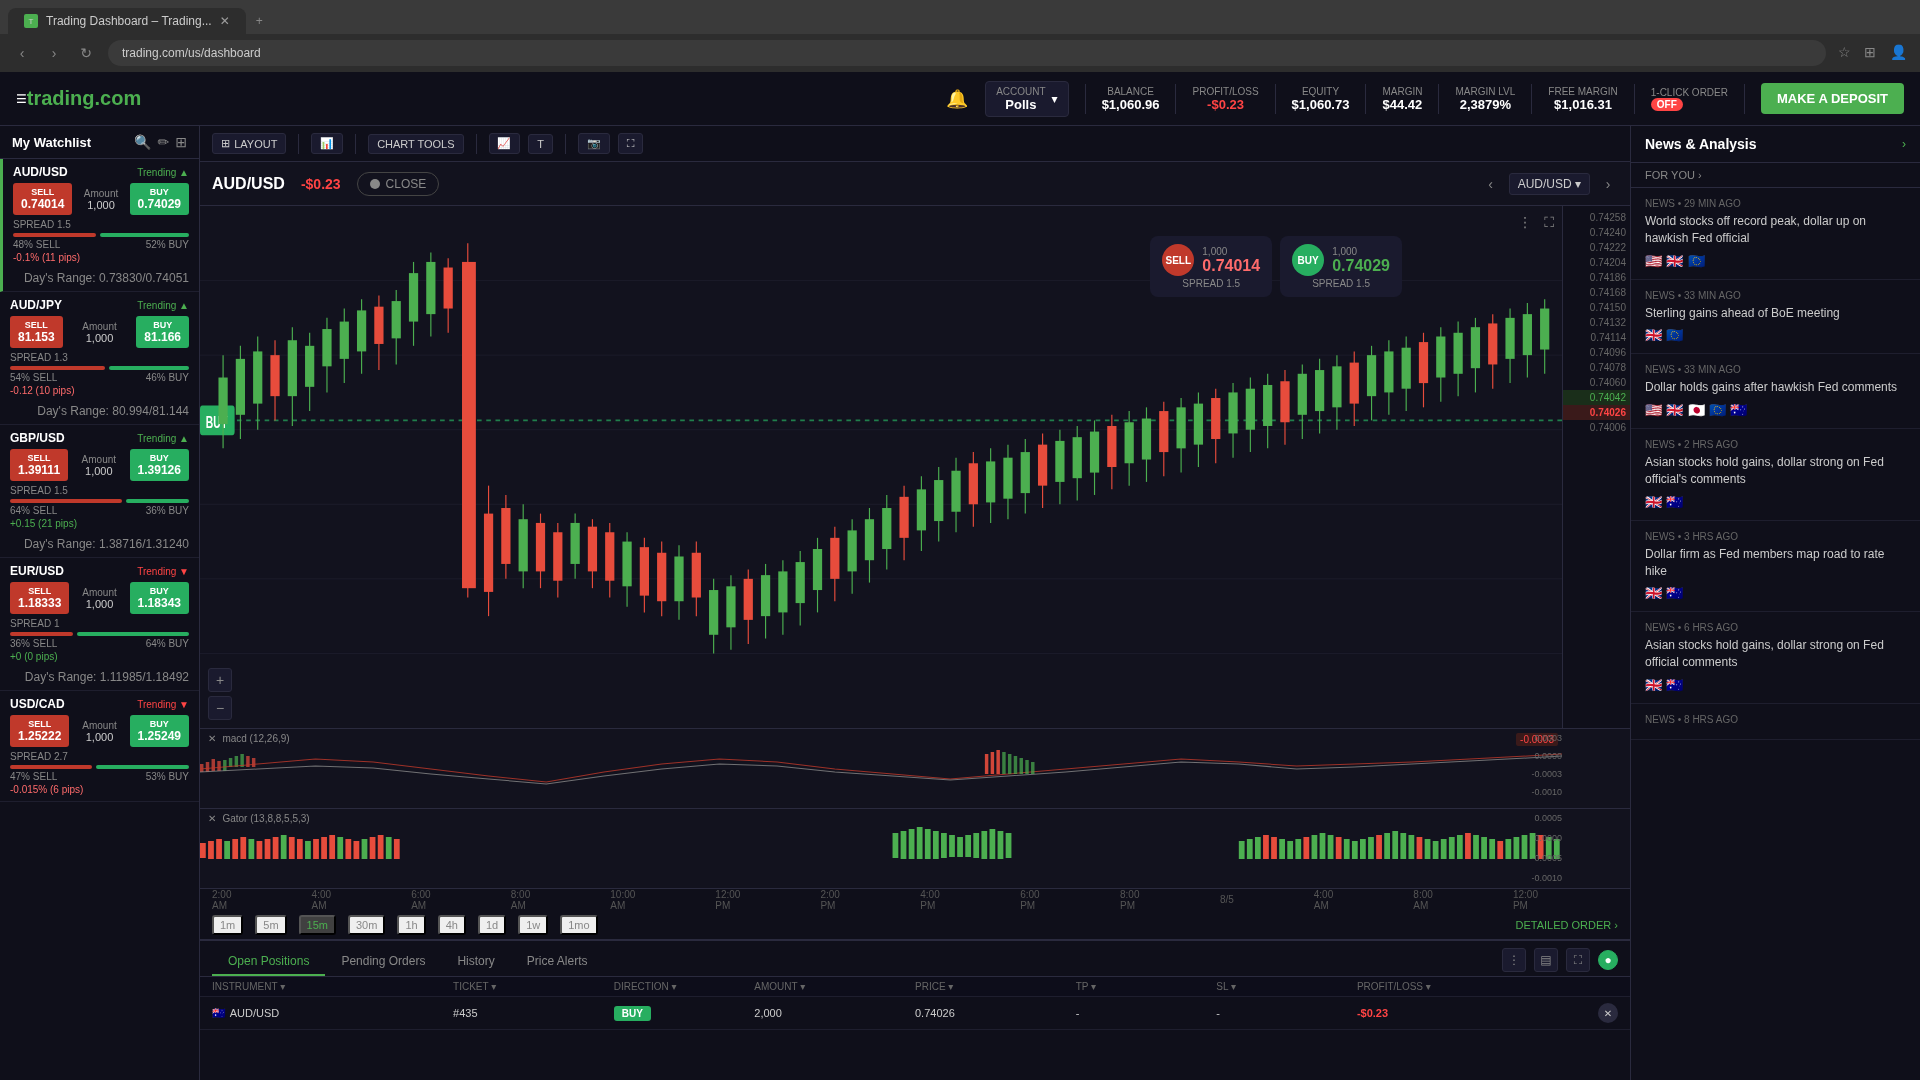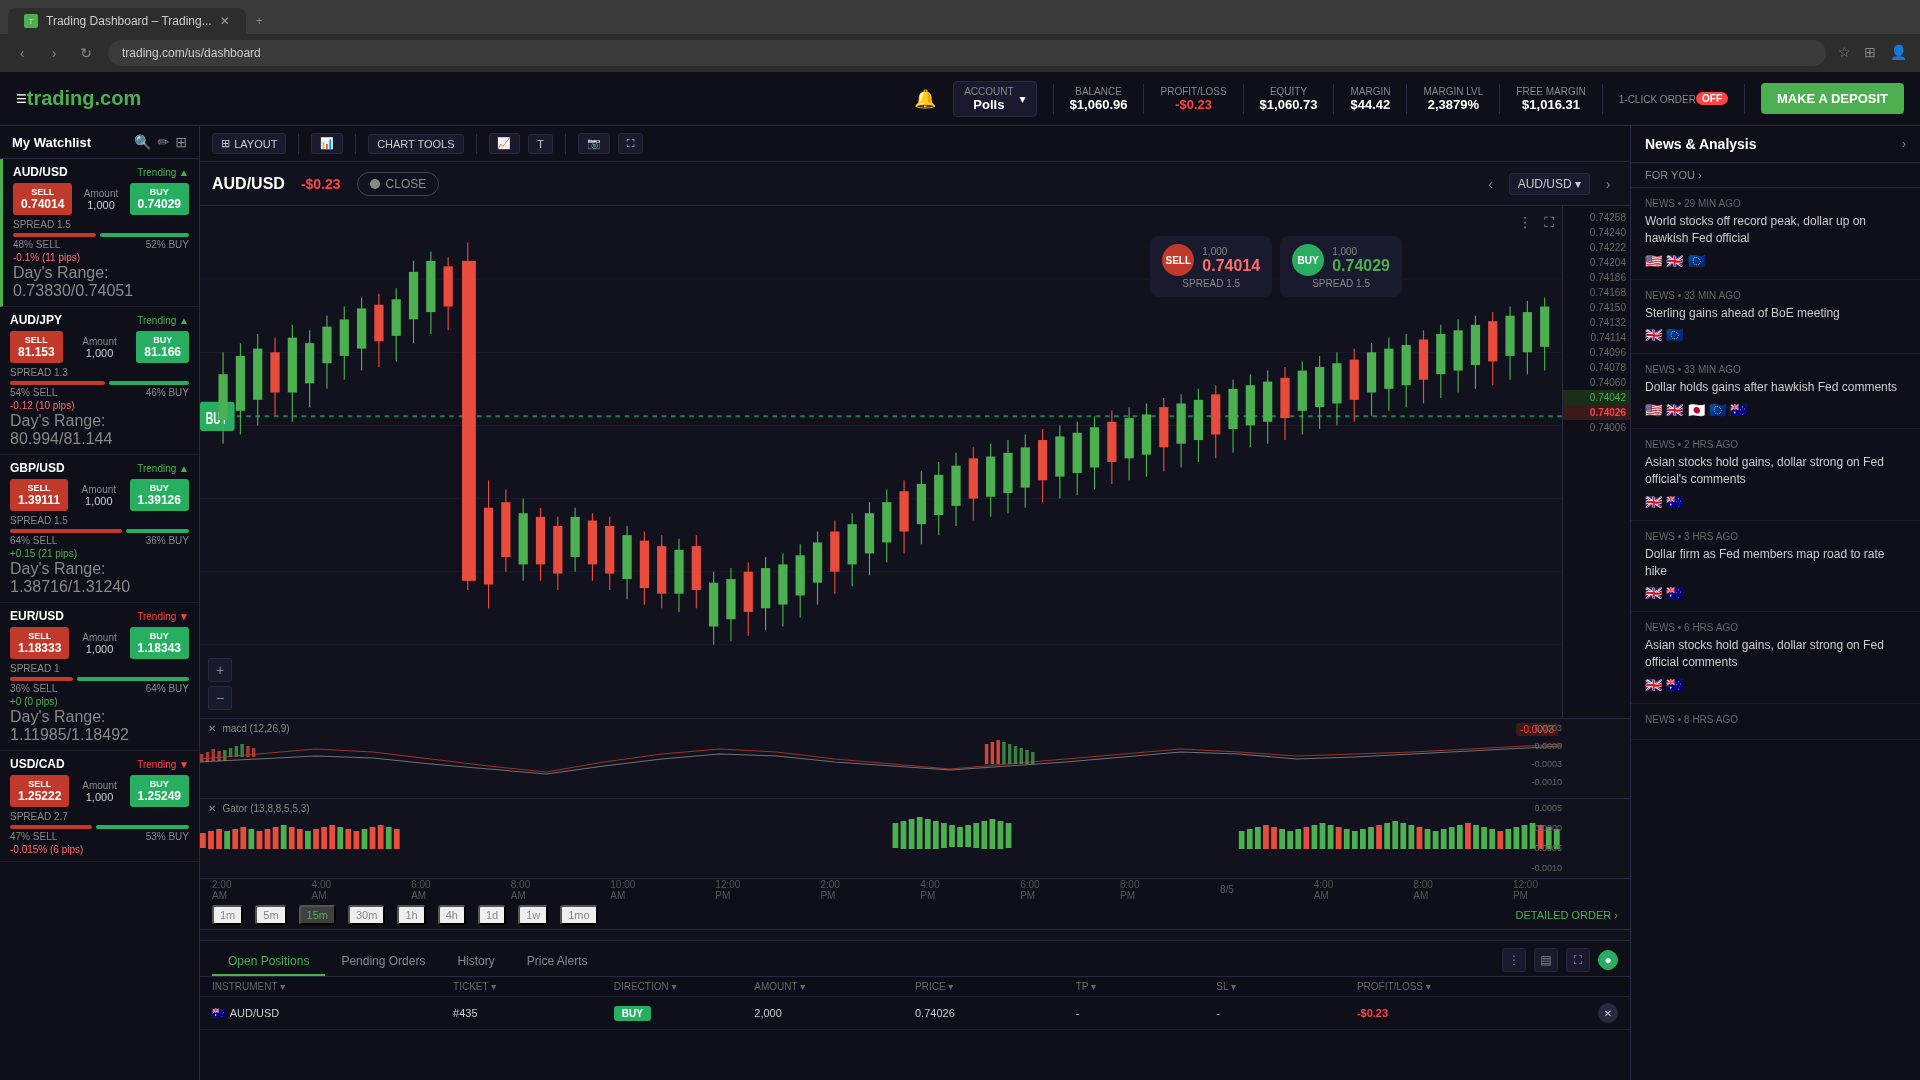--- a/index.html
+++ b/index.html
@@ -25,21 +25,21 @@
     .topbar-logo { font-size: 20px; font-weight: 700; color: #4CAF50; margin-right: 24px; display: flex; align-items: center; gap: 8px; }
     .topbar-right { margin-left: auto; display: flex; align-items: center; gap: 16px; }
     .topbar-bell { font-size: 18px; color: #888; cursor: pointer; }
     .topbar-account { display: flex; align-items: center; gap: 6px; background: #1a1a2e; border: 1px solid #2a2a3e; border-radius: 4px; padding: 4px 10px; cursor: pointer; }
     .topbar-section { display: flex; flex-direction: column; align-items: center; }
     .topbar-section .label { font-size: 10px; color: #888; }
     .topbar-section .value { font-size: 13px; font-weight: 600; color: #fff; }
     .topbar-section .value.negative { color: #ff4444; }
     .topbar-divider { width: 1px; height: 30px; background: #2a2a3e; }
     .deposit-btn { background: #4CAF50; color: #fff; border: none; border-radius: 4px; padding: 8px 16px; font-size: 13px; font-weight: 700; cursor: pointer; }
-    .one-click { display: flex; flex-direction: row; align-items: flex-end; font-size: 10px; }
+    .one-click { display: flex; flex-direction: column; align-items: flex-start; font-size: 10px; }
     .one-click .title { color: #888; }
     .one-click .toggle { background: #ff4444; border-radius: 10px; padding: 1px 6px; font-size: 10px; font-weight: 700; }
 
     
     .main-content { display: flex; flex: 1; overflow: hidden; }
     
     
     .watchlist { width: 200px; background: #0f0f1a; border-right: 1px solid #2a2a3e; display: flex; flex-direction: column; flex-shrink: 0; }
     .watchlist-header { padding: 8px 12px; display: flex; align-items: center; justify-content: space-between; border-bottom: 1px solid #2a2a3e; }
     .watchlist-title { font-size: 13px; font-weight: 600; color: #fff; cursor: pointer; }
@@ -52,21 +52,21 @@
     .wi-trend { font-size: 10px; display: flex; align-items: center; gap: 3px; }
     .wi-trend.up { color: #4CAF50; }
     .wi-trend.down { color: #ff4444; }
     .sell-btn { background: #c0392b; color: #fff; border: none; border-radius: 3px; padding: 4px 8px; font-size: 11px; font-weight: 700; cursor: pointer; display: flex; flex-direction: column; align-items: center; }
     .buy-btn { background: #27ae60; color: #fff; border: none; border-radius: 3px; padding: 4px 8px; font-size: 11px; font-weight: 700; cursor: pointer; display: flex; flex-direction: column; align-items: center; }
     .btn-price { font-size: 12px; font-weight: 700; }
     .btn-label { font-size: 9px; }
     .wi-amount { display: flex; flex-direction: column; align-items: center; font-size: 10px; color: #888; }
     .wi-amount .amt { font-size: 11px; color: #ccc; }
     .wi-spread { display: flex; justify-content: space-between; font-size: 10px; color: #888; margin-top: 3px; }
-    .wi-range { font-size: 16px; color: #888; margin-top: 1px; display: flex; justify-content: flex-end; }
+    .wi-range { font-size: 12px; color: #888; margin-top: 8px; display: flex; justify-content: flex-end; }
     .wi-change { font-size: 10px; margin-top: 2px; }
     .wi-change.neg { color: #ff6b6b; }
     .wi-change.pos { color: #4CAF50; }
 
     
     .chart-area { flex: 1; display: flex; flex-direction: column; overflow: hidden; }
     .chart-toolbar { background: #0f0f1a; border-bottom: 1px solid #2a2a3e; padding: 4px 12px; display: flex; align-items: center; gap: 8px; height: 36px; }
     .toolbar-btn { background: #1a1a2e; border: 1px solid #2a2a3e; border-radius: 3px; padding: 3px 8px; font-size: 11px; color: #ccc; cursor: pointer; display: flex; align-items: center; gap: 4px; }
     .toolbar-separator { width: 1px; height: 20px; background: #2a2a3e; margin: 0 4px; }
     .chart-instrument-bar { background: #12121e; border-bottom: 1px solid #2a2a3e; padding: 6px 12px; display: flex; align-items: center; gap: 16px; height: 44px; }
@@ -104,21 +104,21 @@
     .time-axis { height: 22px; background: #0f0f1a; border-top: 1px solid #2a2a3e; display: flex; align-items: center; padding: 0 12px; }
     .time-label { font-size: 10px; color: #555; margin-right: 80px; }
 
     
     .timeframe-bar { background: #0f0f1a; border-bottom: 1px solid #2a2a3e; padding: 4px 12px; display: flex; align-items: center; gap: 12px; height: 30px; }
     .tf-btn { font-size: 11px; color: #888; cursor: pointer; padding: 2px 6px; border-radius: 3px; }
     .tf-btn.active { color: #4CAF50; background: #404040; }
     .detailed-order { margin-left: auto; font-size: 11px; color: #4CAF50; cursor: pointer; }
 
     
-    .positions-panel { background: #0f0f1a; border-top: 1px solid #2a2a3e; height: 140px; flex-shrink: 0; margin-top: 10px; }
+    .positions-panel { background: #0f0f1a; border-top: 1px solid #2a2a3e; height: 140px; flex-shrink: 0; }
     .positions-tabs { display: flex; border-bottom: 1px solid #2a2a3e; padding: 0 12px; height: 36px; align-items: flex-end; }
     .pos-tab { padding: 6px 16px; font-size: 12px; color: #888; cursor: pointer; border-bottom: 2px solid transparent; }
     .pos-tab.active { color: #4CAF50; border-bottom-color: #4CAF50; }
     .positions-actions { margin-left: auto; display: flex; gap: 8px; align-items: center; padding-bottom: 4px; }
     .pos-action-btn { background: #1a1a2e; border: 1px solid #2a2a3e; border-radius: 3px; width: 24px; height: 24px; display: flex; align-items: center; justify-content: center; cursor: pointer; color: #888; font-size: 12px; }
     .positions-table { width: 100%; }
     .positions-header { display: flex; padding: 4px 12px; background: #0d0d1a; border-bottom: 1px solid #1e1e2e; }
     .positions-header .col { font-size: 10px; color: #666; text-transform: uppercase; }
     .positions-row { display: flex; padding: 6px 12px; align-items: center; border-bottom: 1px solid #1e1e2e; }
     .col { flex: 1; font-size: 11px; color: #ccc; display: flex; align-items: center; gap: 4px; }

